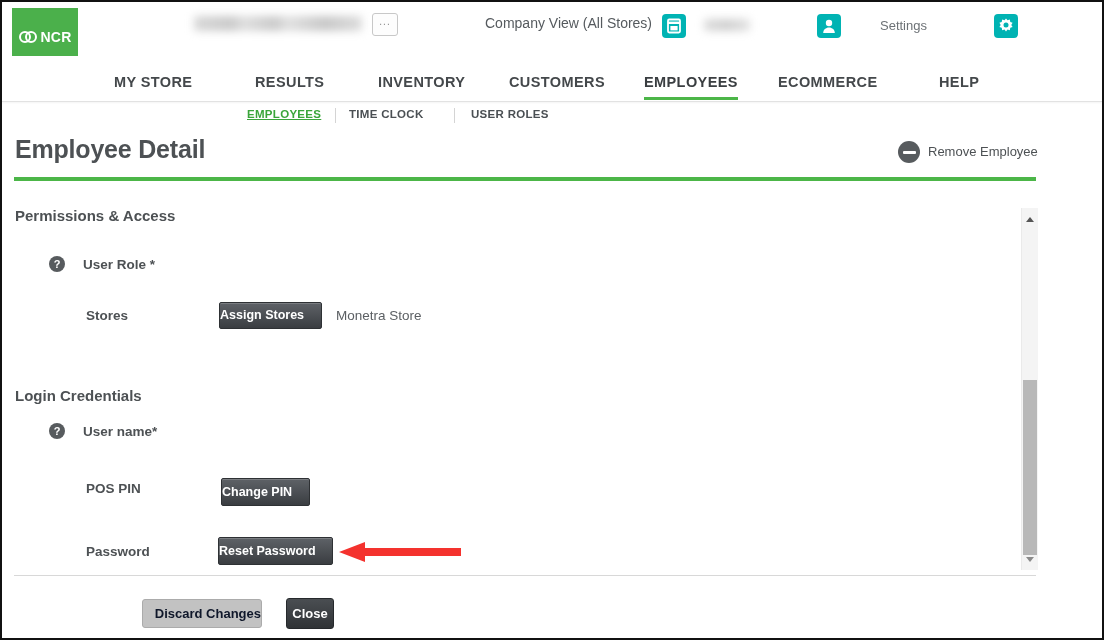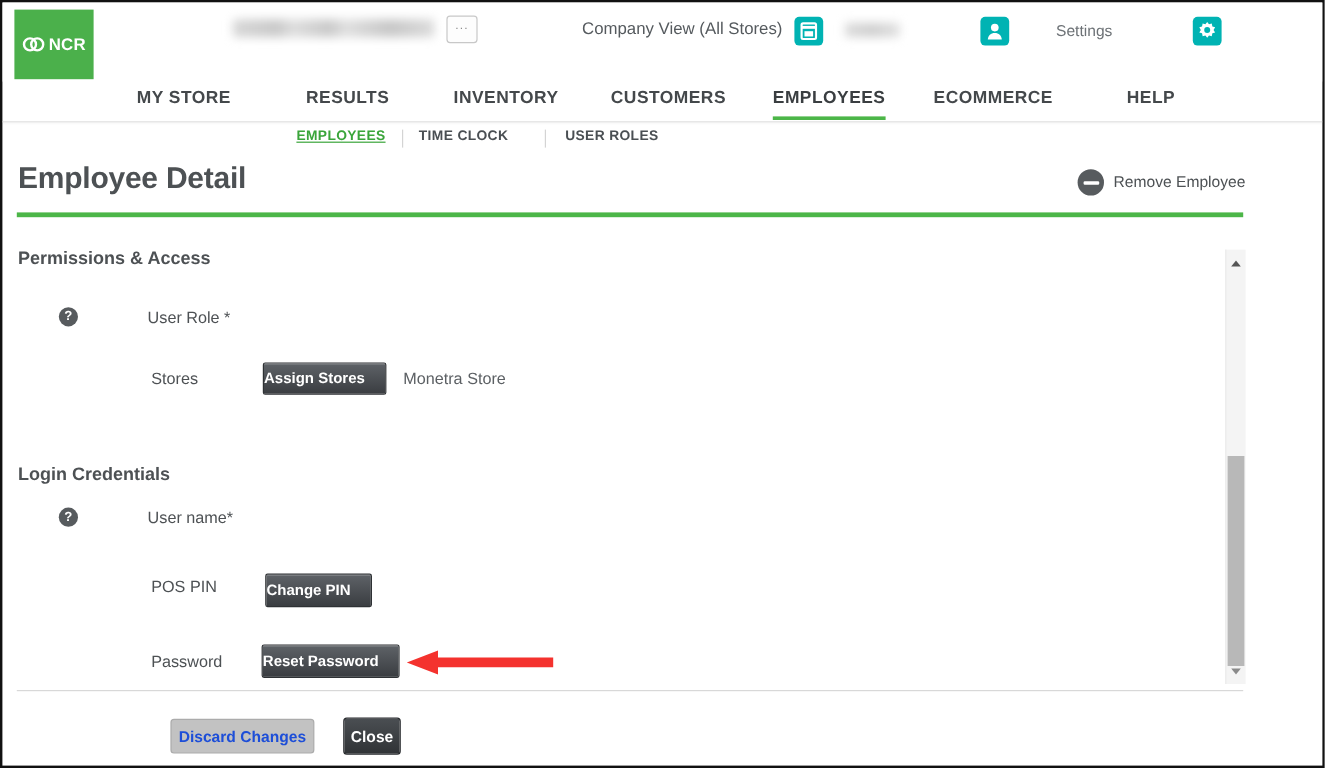--- a/index.html
+++ b/index.html
@@ -25,21 +25,21 @@
   .header {
     position: absolute;
     left: 0; top: 0;
     width: 1100px;
     height: 66px;
     background: #ffffff;
   }
   .logo {
     position: absolute;
     left: 10px; top: 6px;
-    width: 66px; height: 58px;
+    width: 66px; height: 48px;
     background: #4bb04b;
   }
   .logo-inner {
     position: absolute;
     left: 0; top: 20px;
     width: 66px;
     text-align: center;
     color: #ffffff;
     font-size: 14px;
     font-weight: bold;
@@ -224,24 +224,23 @@
   
   .section-heading {
     position: absolute;
     font-size: 15px;
     font-weight: bold;
     color: #4d5154;
   }
   .field-label {
     position: absolute;
     font-size: 13.5px;
-    font-weight: normal;
+    font-weight: bold;
     color: #4d5154;
     white-space: nowrap;
-    margin-left: 40px;
   }
   .help-icon {
     position: absolute;
     width: 16px; height: 16px;
     border-radius: 50%;
     background: #575b5e;
     color: #ffffff;
     font-size: 11px;
     font-weight: bold;
     text-align: center;
@@ -382,22 +381,23 @@
     background: #8fd98c;
     border: 1px solid #71c06e;
     color: #c9eec7;
     cursor: default;
   }
   #discard-changes-button {
     left: 140px; top: 597px;
     width: 120px; height: 29px;
     background: #c2c2c2;
     border: 1px solid #ababab;
-    color: #1d4ed8;
+    color: #0f172a;
     cursor: default;
+    text-align: right;
   }
   #close-button {
     left: 284px; top: 596px;
     width: 48px; height: 31px;
     background: linear-gradient(180deg,#4a4e52 0%,#303336 100%);
     border: 1px solid #26292c;
     color: #ffffff;
   }
 </style>
 </head>

